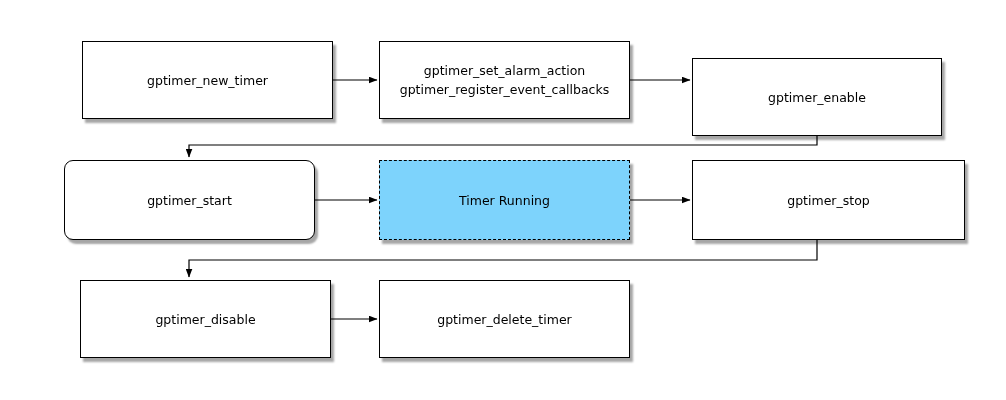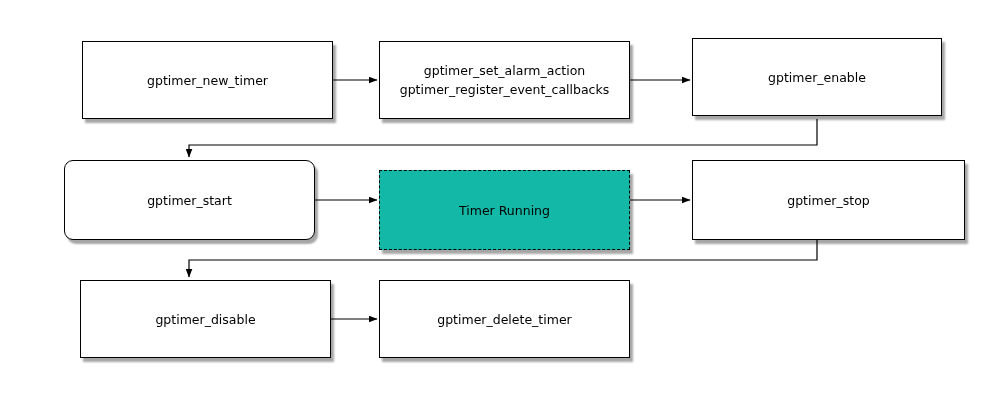--- a/index.html
+++ b/index.html
@@ -27,27 +27,26 @@
     display: flex;
     flex-direction: column;
     align-items: center;
     justify-content: center;
     text-align: center;
     font-size: 12.5px;
     line-height: 19px;
     white-space: nowrap;
   }
   .node.highlight {
-    background: #14b8a6;
+    background: #7dd3fc;
     border: 1.5px dashed #000000;
-    margin-top: 10px;
   }
   #node-new-timer     { left: 64px;  top: 41px;  width: 251px; height: 78px; margin-left: 18px; }
   #node-config        { left: 379px; top: 41px;  width: 251px; height: 78px; }
-  #node-enable        { left: 692px; top: 38px;  width: 250px; height: 78px; }
+  #node-enable        { left: 692px; top: 58px;  width: 250px; height: 78px; }
   #node-start         { left: 64px;  top: 160px; width: 251px; height: 80px; border-radius: 9px; }
   #node-timer-running { left: 379px; top: 160px; width: 251px; height: 80px; }
   #node-stop          { left: 692px; top: 160px; width: 273px; height: 80px; }
   #node-disable       { left: 80px;  top: 280px; width: 251px; height: 78px; }
   #node-delete-timer  { left: 379px; top: 280px; width: 251px; height: 78px; }
   .edge-path {
     fill: none;
     stroke: #000000;
     stroke-width: 1.2px;
   }

